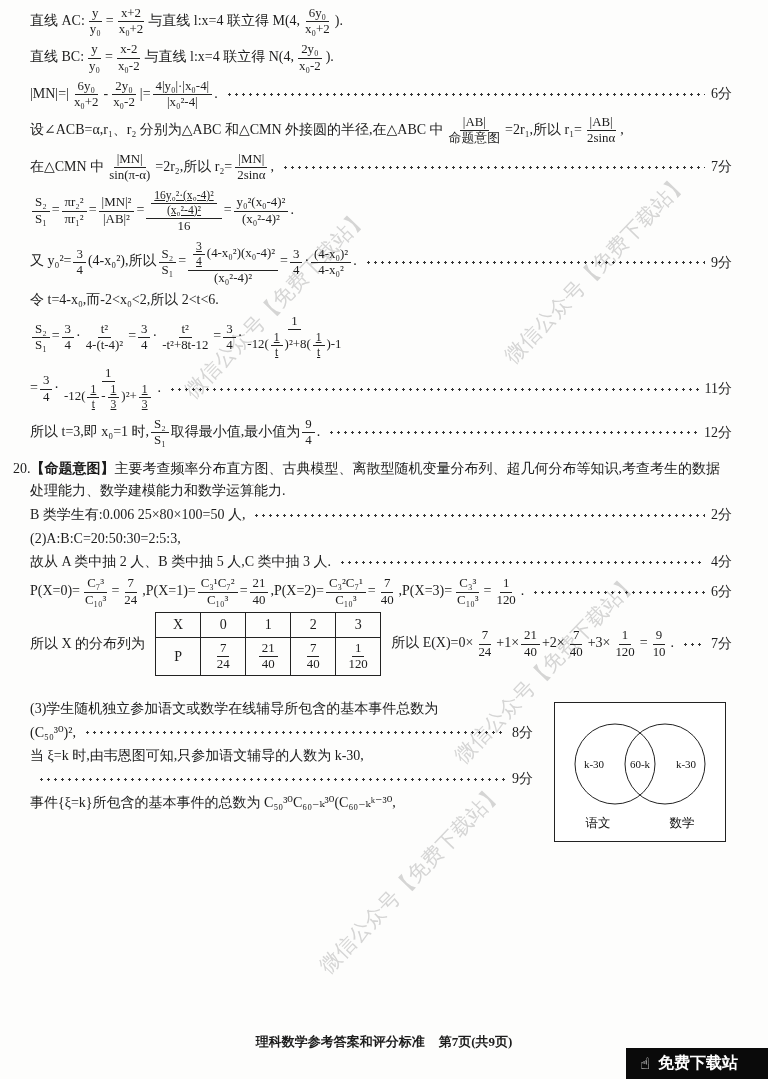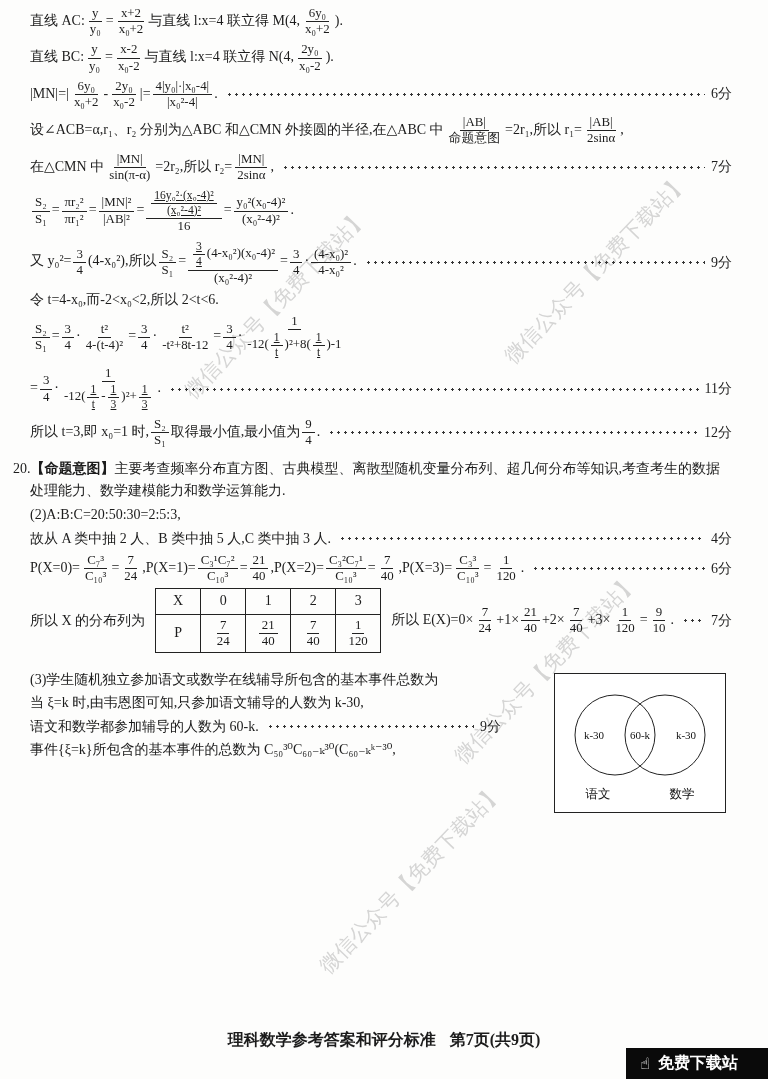--- a/index.html
+++ b/index.html
@@ -18,26 +18,26 @@
   }
   .score { white-space:nowrap; }
   .frac { display:inline-flex; flex-direction:column; align-items:center; vertical-align:middle; margin:1px 2px; line-height:1.18; font-size:0.92em; }
   .frac .frac { font-size:0.9em;text-decoration:underline; }
   .fn { border-bottom:1px solid #222; padding:0 3px; }
   .fd { padding:0 3px; }
   .para20 { margin:8px 0 3px 0; line-height:1.6; text-indent:-17px; }
   .blabel { font-family:Liberation Mono, monospace; font-weight:bold; }
   .dist { border-collapse:collapse; margin:0 10px; flex:0 0 auto; }
   .dist td { border:1px solid #222; min-width:30px; text-align:center; padding:2px 7px; }
-  .part3 { display:flex; margin-top:14px;gap:32px; }
+  .part3 { display:flex; margin-top:20px; }
   .p3text { flex:1 1 auto; min-width:0; }
   .vennwrap { flex:0 0 auto; width:178px; padding-top:6px;padding-left:21px; }
   .venn text { font-size:11px; fill:#111; font-family:"Liberation Serif","DejaVu Serif",serif; }
   .venn text.vlabel { font-size:12.5px; }
-  .pagefooter { position:absolute; left:0; right:0; bottom:28px; text-align:center; font-weight:bold; font-size:16px; }
+  .pagefooter { position:absolute; left:0; right:0; bottom:28px; text-align:center; font-weight:bold; font-size:13px; }
   .ftitle { margin-right:14px; }
   .brand {
     position:absolute; right:0; bottom:0; background:#0a0a0a; color:#ffffff;
     display:flex; align-items:center; gap:8px; padding:5px 30px 5px 14px;
     font-family:"Liberation Sans","DejaVu Sans",sans-serif; font-size:16px; font-weight:bold;
   }
   .watermark {
     position:absolute; color:#b5b5b5; opacity:0.55; font-size:21px; white-space:nowrap;
     transform:rotate(-46deg); pointer-events:none;
     font-family:"Liberation Sans","DejaVu Sans",sans-serif;
@@ -221,20 +221,25 @@
           </span>取得最小值,最小值为<span class="frac">
             <span class="fn">9</span>
             <span class="fd">4</span>
           </span>.</span>
         <span class="dots"></span>
         <span class="score">12分</span>
       </div>
 
     <div class="para20"><span>20.</span><span class="blabel">【命题意图】</span><span>主要考查频率分布直方图、古典模型、离散型随机变量分布列、超几何分布等知识,考查考生的数据处理能力、数学建模能力和数学运算能力.</span></div>
 
+    <div class="line">
+        <span class="lt">B 类学生有:0.006 25×80×100=50 人,</span>
+        <span class="dots"></span>
+        <span class="score">2分</span>
+      </div>
     <div class="line">
         <span class="lt">(2)A:B:C=20:50:30=2:5:3,</span>
       </div>
     <div class="line">
         <span class="lt">故从 A 类中抽 2 人、B 类中抽 5 人,C 类中抽 3 人.</span>
         <span class="dots"></span>
         <span class="score">4分</span>
       </div>
     <div class="line">
         <span class="lt">P(X=0)=<span class="frac">
@@ -317,24 +322,28 @@
       <span class="dots"></span>
       <span class="score">7分</span>
     </div>
 
     <div class="part3">
       <div class="p3text">
         <div class="line">
             <span class="lt">(3)学生随机独立参加语文或数学在线辅导所包含的基本事件总数为</span>
           </div>
         <div class="line">
+            <span class="lt">(C₅₀³⁰)²,</span>
+            <span class="dots"></span>
+            <span class="score">8分</span>
+          </div>
+        <div class="line">
             <span class="lt">当 ξ=k 时,由韦恩图可知,只参加语文辅导的人数为 k-30,</span>
           </div>
         <div class="line">
-            <span class="lt">语文和数学都参加辅导的人数为 60-k.</span>
             <span class="dots"></span>
             <span class="score">9分</span>
           </div>
         <div class="line">
             <span class="lt">事件{ξ=k}所包含的基本事件的总数为 C₅₀³⁰C₆₀₋ₖ³⁰(C₆₀₋ₖᵏ⁻³⁰,</span>
           </div>
       </div>
       <div class="vennwrap">
         <svg class="venn" width="172" height="140" viewBox="0 0 172 140">
           <rect x="0.5" y="0.5" width="171" height="139" fill="#ffffff" stroke="#222"></rect>

